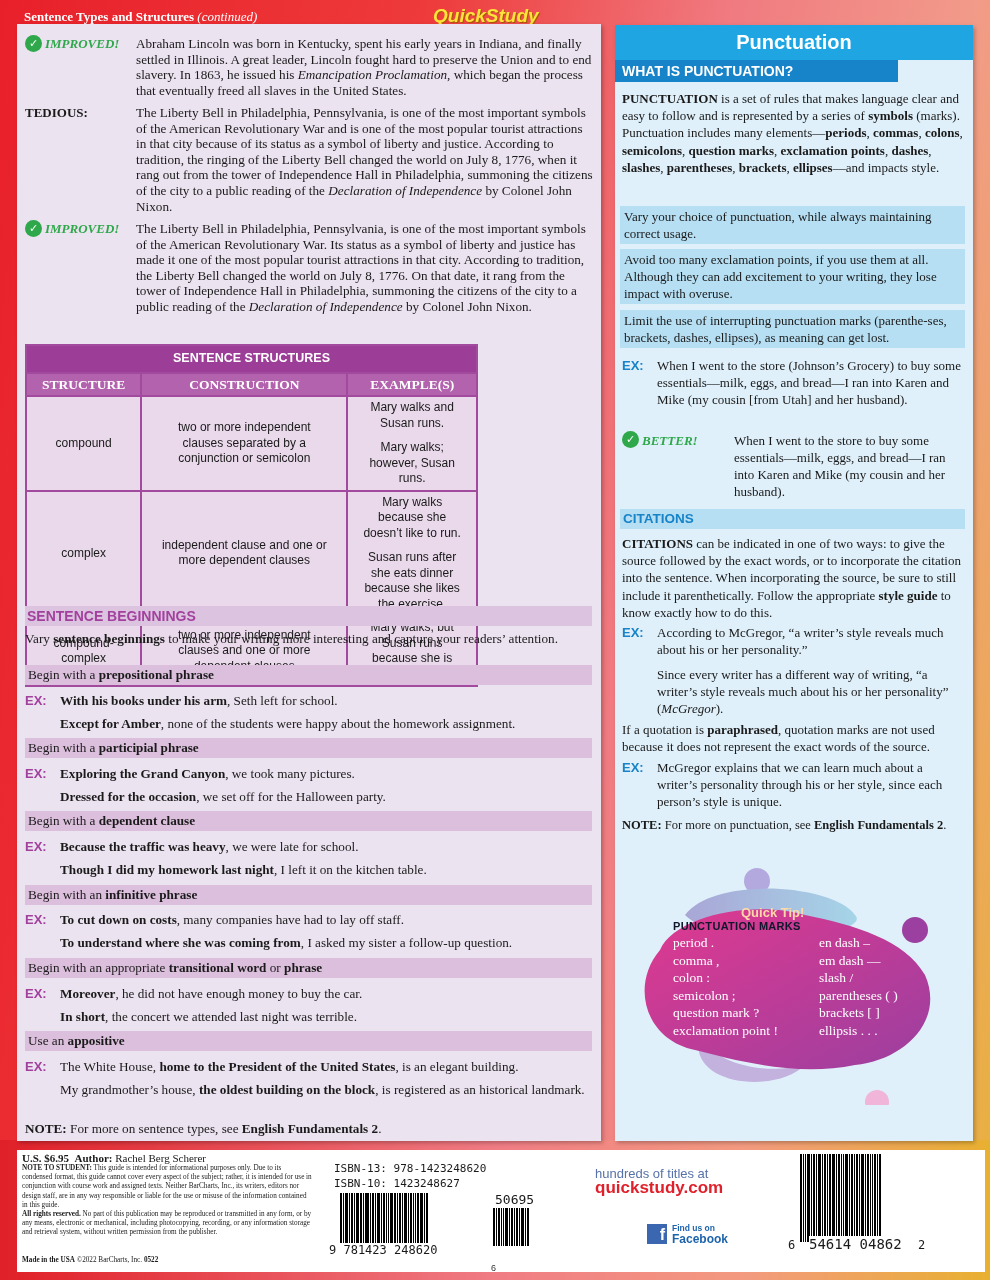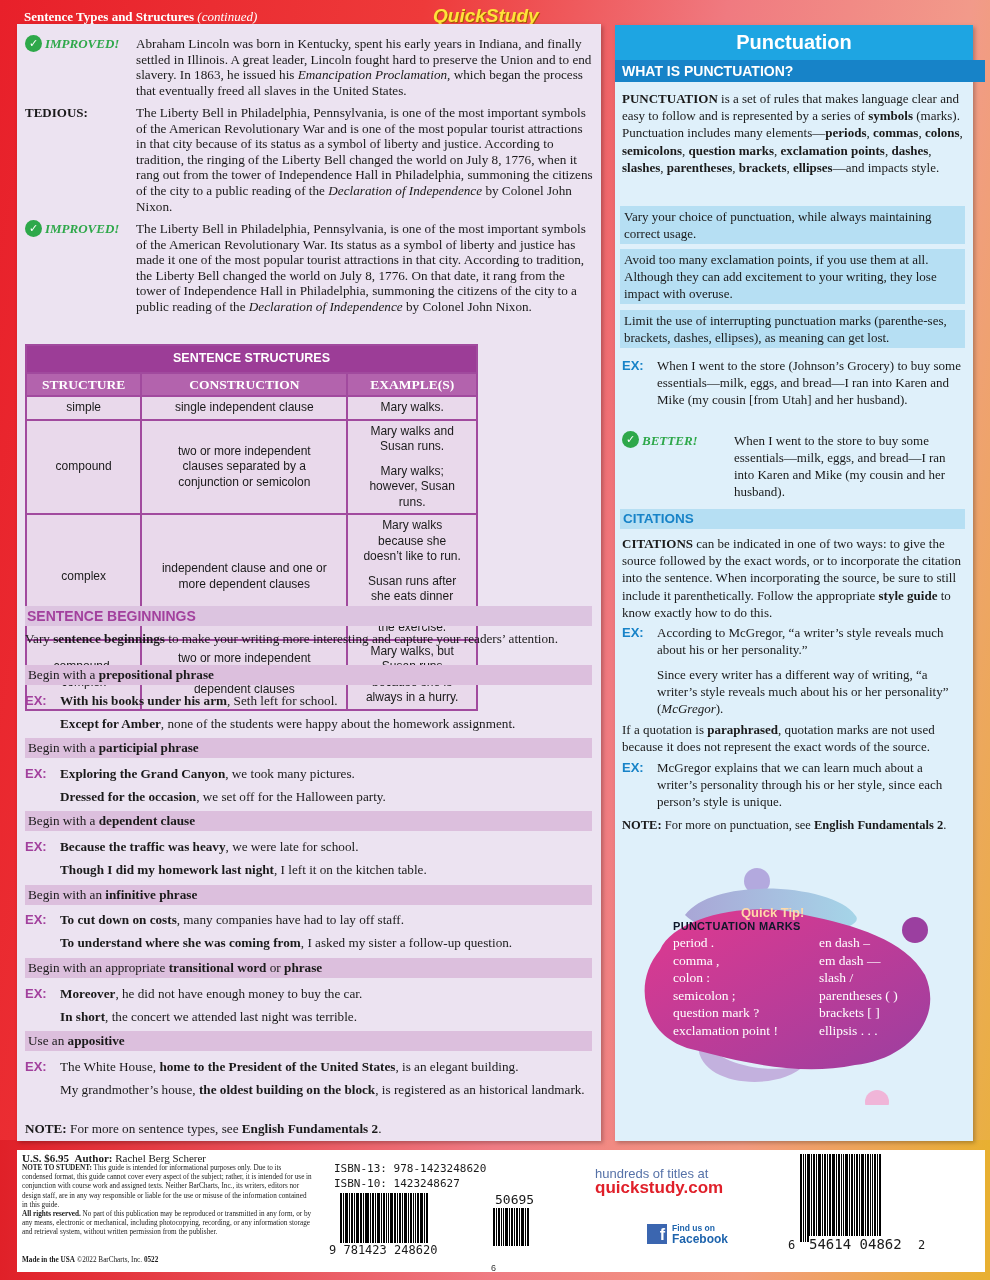--- a/index.html
+++ b/index.html
@@ -22,21 +22,21 @@
 table.st th{background:#b363ad;color:#fff;font-family:"Liberation Serif",serif;font-size:13.5px}
 table.st td{background:#e9d9eb}
 table.st td p+p{margin-top:9px}
 .sechead{position:absolute;left:8px;width:567px;height:20px;background:#dcc4e0;font-family:"Liberation Sans",sans-serif;font-weight:bold;color:#a2409d;font-size:14px;padding:2px 2px}
 .band{position:absolute;left:8px;width:567px;height:20px;background:#dcbfdd;font-size:13.2px;padding:2px 3px}
 .ex{position:absolute;left:8px;width:567px;font-size:13.2px;line-height:16px}
 .exlbl{position:absolute;left:0;top:0;font-family:"Liberation Sans",sans-serif;font-weight:bold;color:#a2409d;font-size:13px}
 .extxt{margin-left:35px}
 .plain{position:absolute;left:8px;width:567px;font-size:13.2px;line-height:16px}
 .rtitle{position:absolute;left:0;top:0;width:358px;height:35px;background:#1ea5e2;color:#fff;text-align:center;font-family:"Liberation Sans",sans-serif;font-weight:bold;font-size:20px;line-height:35px}
-.rsub{position:absolute;left:0;top:35px;width:370px;height:22px;background:#1783c8;color:#fff;font-family:"Liberation Sans",sans-serif;font-weight:bold;font-size:14px;line-height:22px;padding-left:7px}
+.rsub{position:absolute;left:0;top:35px;width:283px;height:22px;background:#1783c8;color:#fff;font-family:"Liberation Sans",sans-serif;font-weight:bold;font-size:14px;line-height:22px;padding-left:7px}
 .rp{position:absolute;left:7px;width:343px;font-size:13px;line-height:17.2px}
 .rbox{position:absolute;left:5px;width:345px;background:#b6dff3;font-size:13px;line-height:17px;padding:2px 4px}
 .rex{position:absolute;left:7px;width:343px;font-size:13px;line-height:17px}
 .rexlbl{position:absolute;left:0;top:0;font-family:"Liberation Sans",sans-serif;font-weight:bold;color:#1783c8;font-size:13px}
 .rextxt{margin-left:35px}
 .rsec{position:absolute;left:5px;width:345px;height:20px;background:#b6dff3;font-family:"Liberation Sans",sans-serif;font-weight:bold;color:#1783c8;font-size:13.5px;padding:2px 3px}
 .better{position:absolute;left:7px;width:343px;font-size:13px;line-height:17px}
 .better .lbl{color:#2ea84a;font-style:italic;padding-left:20px}
 .better .bt{margin-left:112px}
 .blob{position:absolute;left:24px;top:875px;width:305px;height:180px}
@@ -92,27 +92,20 @@
     <tbody>
         <tr>
           <td class="cap" colspan="3">SENTENCE STRUCTURES</td>
         </tr>
     <tr>
       <th style="width:98px">STRUCTURE</th>
       <th style="width:206px">CONSTRUCTION</th>
       <th>EXAMPLE(S)</th>
     </tr>
     <tr>
-      <td>simple</td>
-      <td>single independent clause</td>
-      <td>
-            <p>Mary walks.</p>
-          </td>
-    </tr>
-    <tr>
       <td>compound</td>
       <td>two or more independent clauses separated by a conjunction or semicolon</td>
       <td>
             <p>Mary walks and Susan runs.</p>
             <p>Mary walks; however, Susan runs.</p>
           </td>
     </tr>
     <tr>
       <td>complex</td>
       <td>independent clause and one or more dependent clauses</td>

